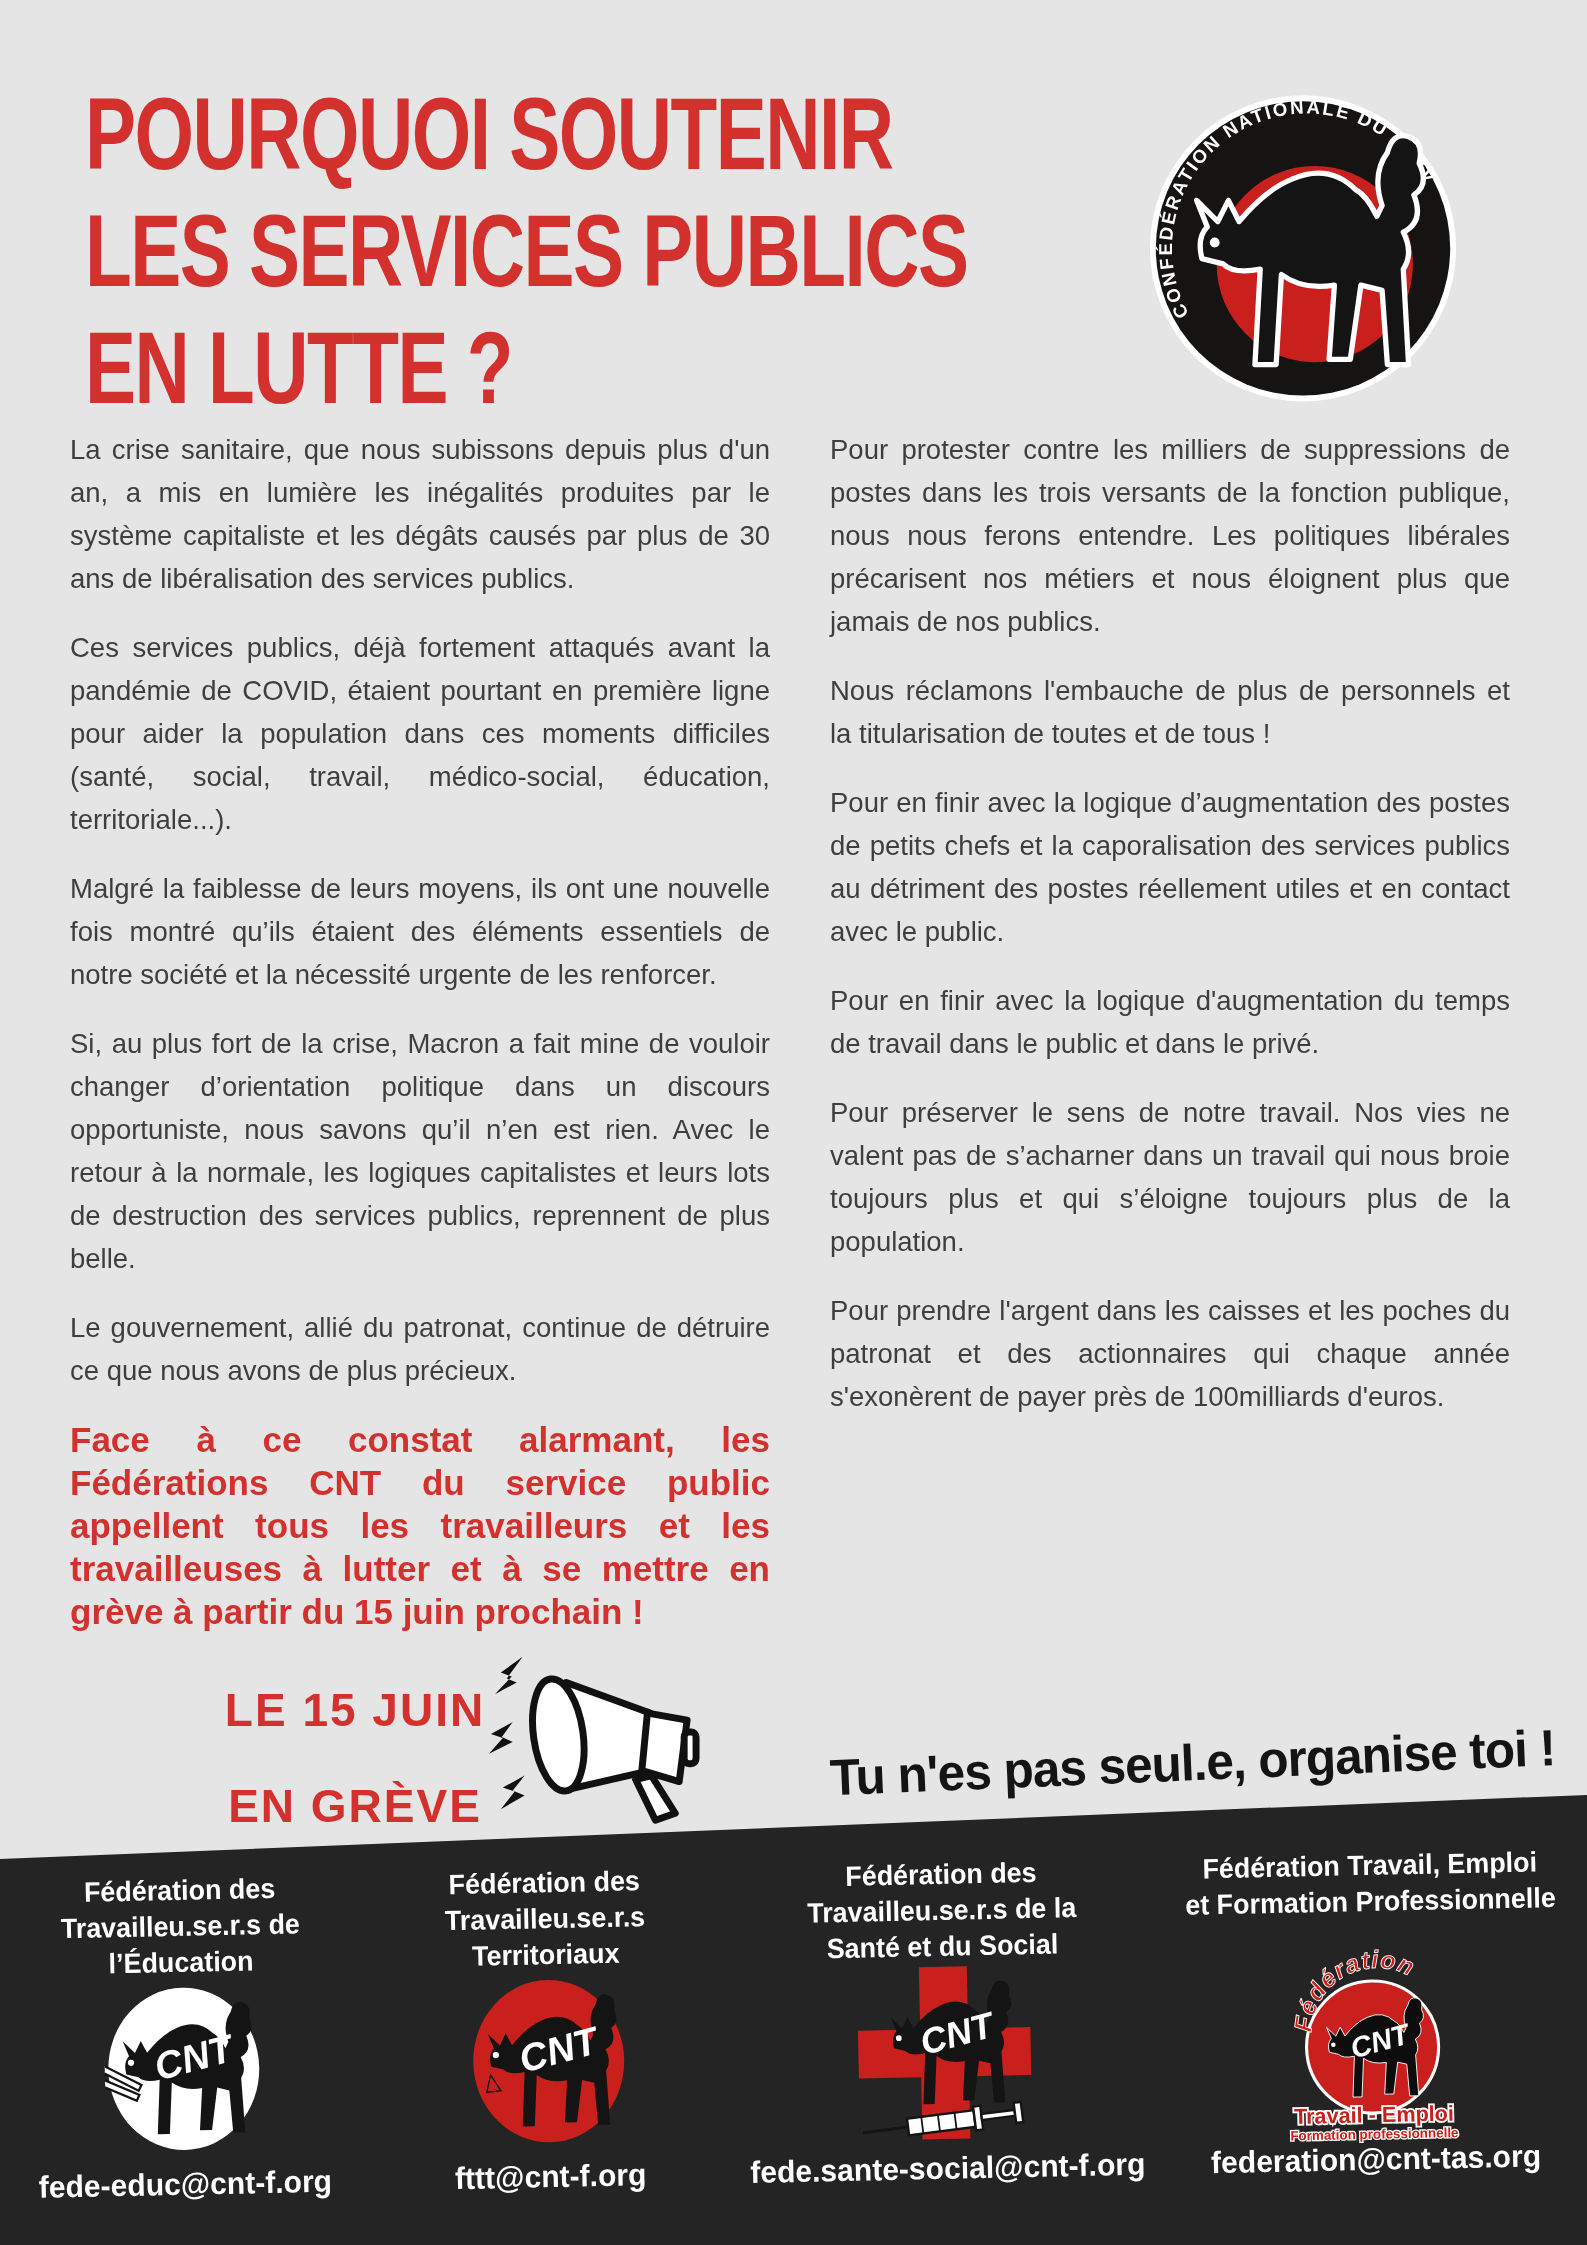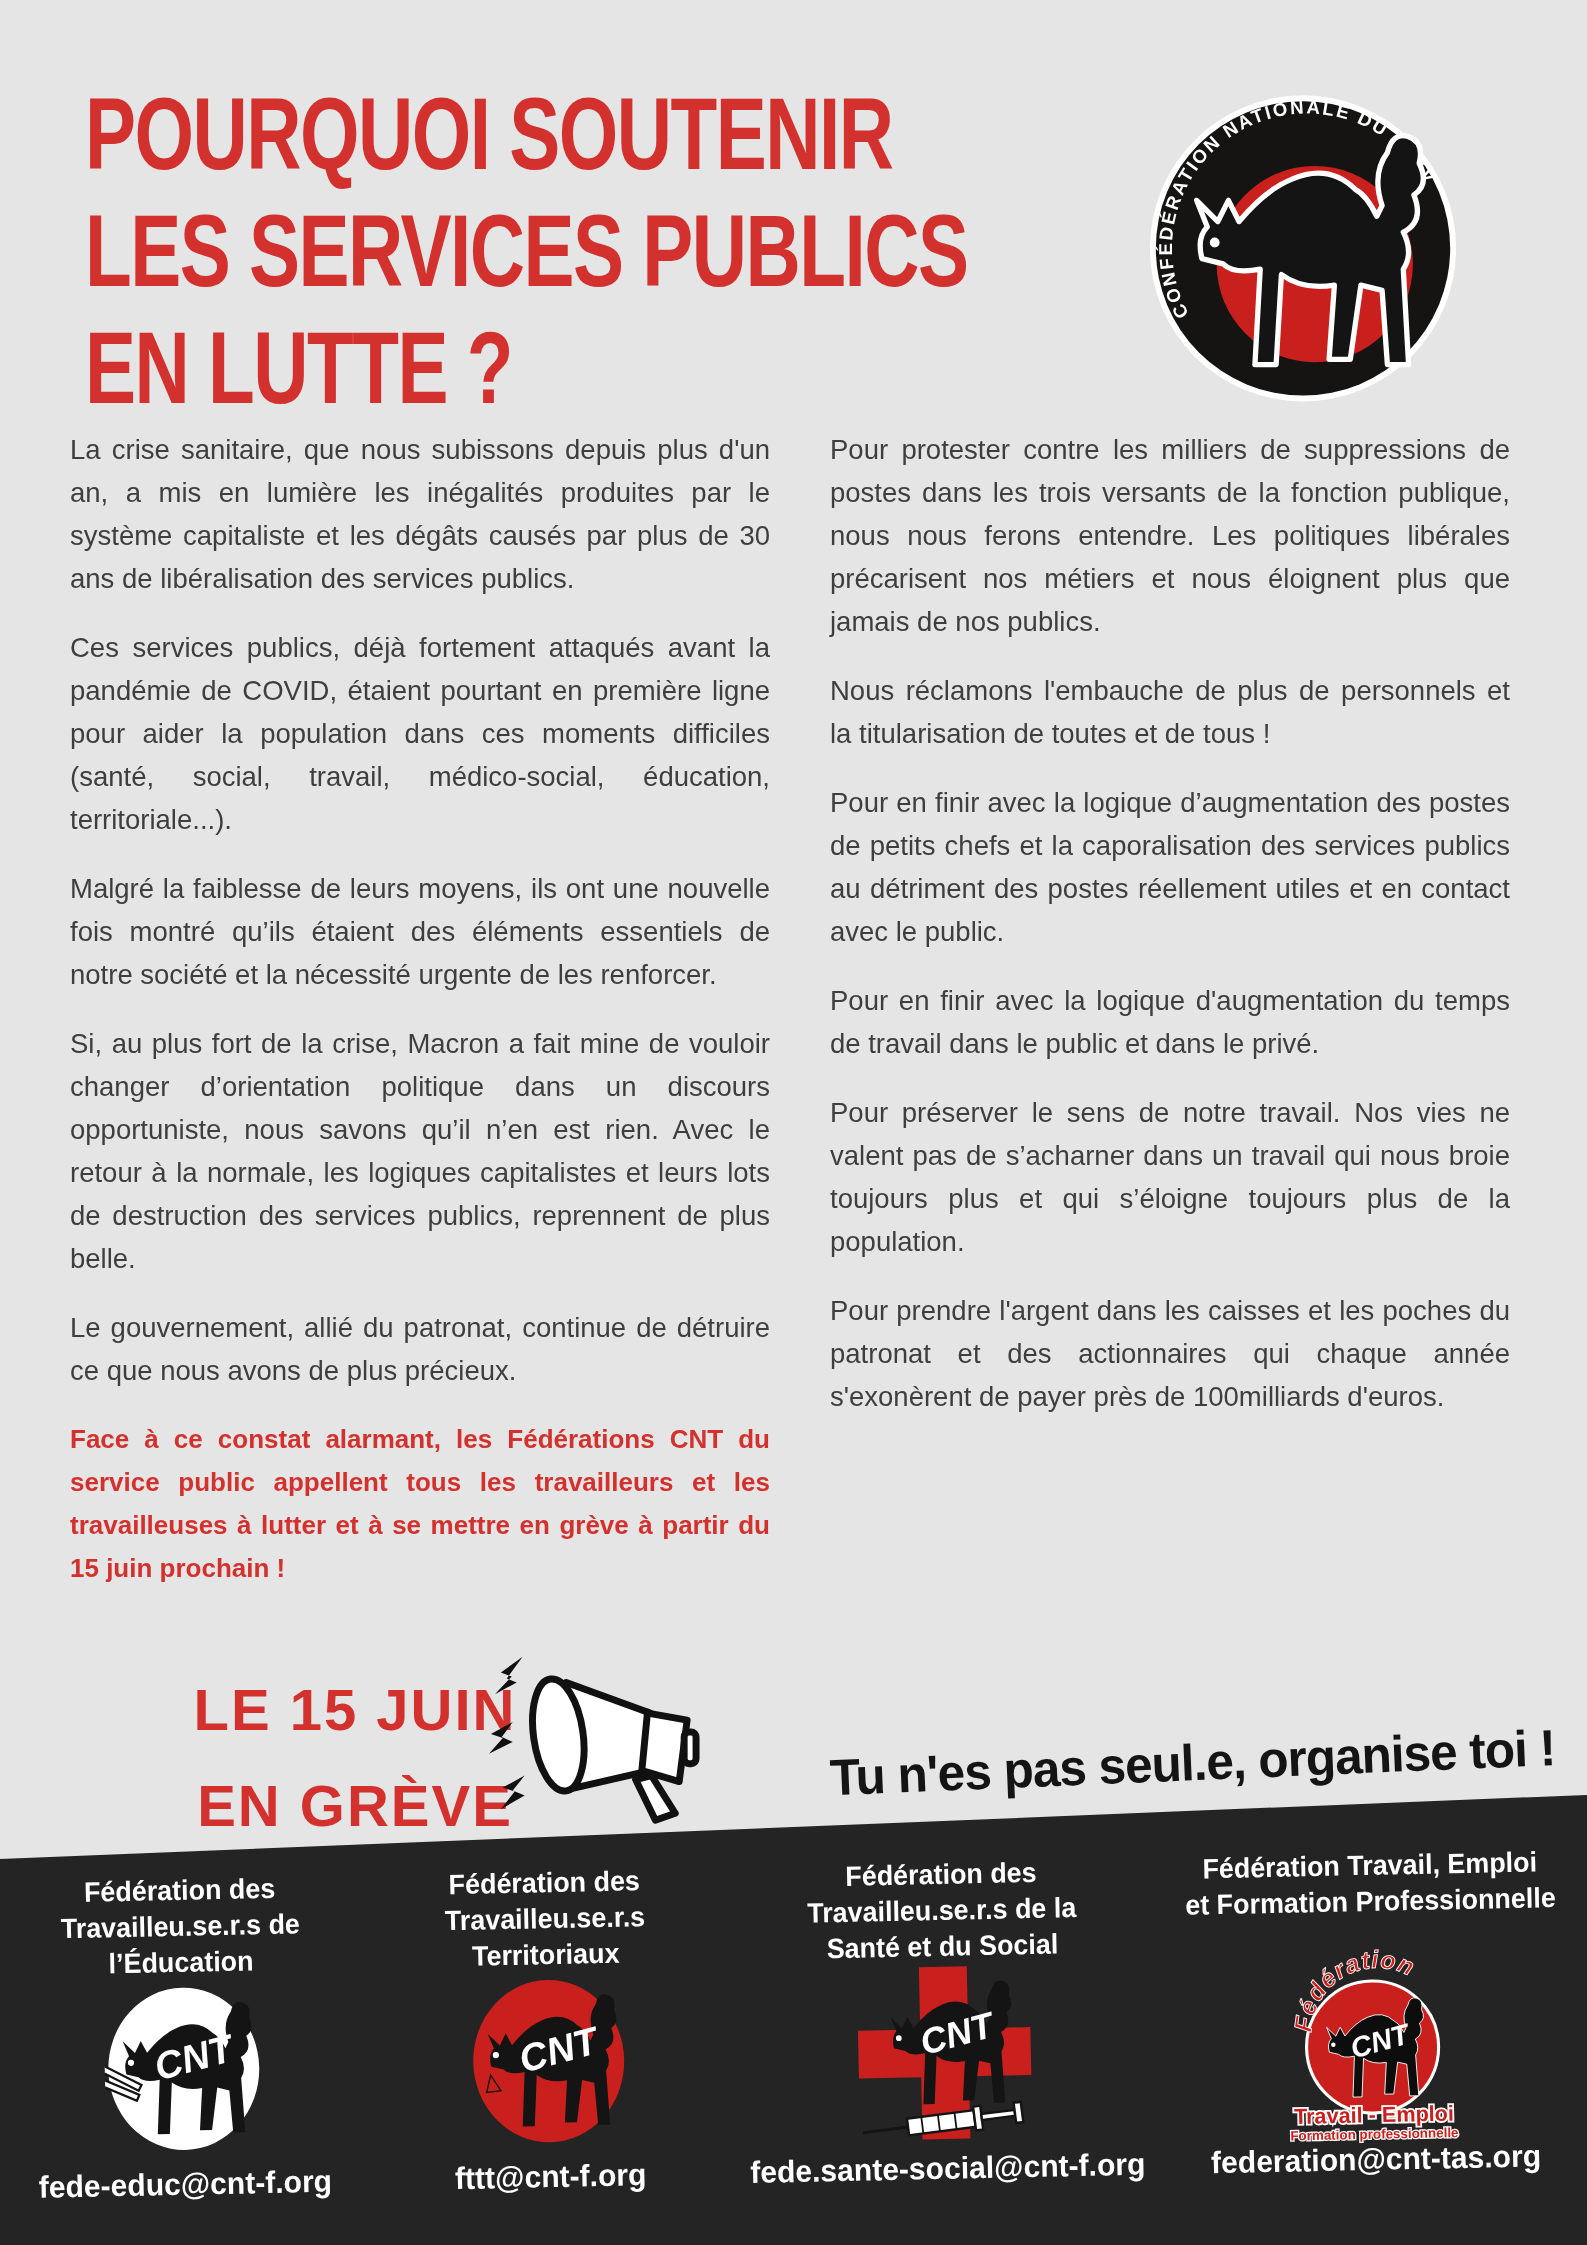--- a/index.html
+++ b/index.html
@@ -18,26 +18,26 @@
   }
   
   .cnt-logo{position:absolute;left:1146px;top:72px;width:314px;height:342px;}
   
   .col{position:absolute;top:428px;font-size:27.5px;line-height:43px;text-align:justify;}
   .col-left{left:70px;width:700px;}
   .col-right{left:830px;width:680px;}
   .col p{margin:0 0 26px 0;}
   .callout{
     margin-top:0;font-weight:700;color:#d3312e;text-align:justify;
-    font-size:26px;line-height:43px;
+    font-size:35px;line-height:43px;
   }
   
   .strike{
     position:absolute;left:75px;top:1662px;width:560px;text-align:center;
-    color:#d3312e;font-weight:700;font-size:58px;line-height:96px;letter-spacing:2px;
+    color:#d3312e;font-weight:700;font-size:46px;line-height:96px;letter-spacing:2px;
     white-space:nowrap;
   }
   .megaphone{position:absolute;left:483px;top:1642px;width:218px;height:182px;}
   
   .tagline{
     position:absolute;right:32px;top:1718px;
     font-size:51px;font-weight:800;color:#141414;letter-spacing:-1px;
     transform:rotate(-2.4deg) scaleX(.97);transform-origin:right center;
     white-space:nowrap;
   }

